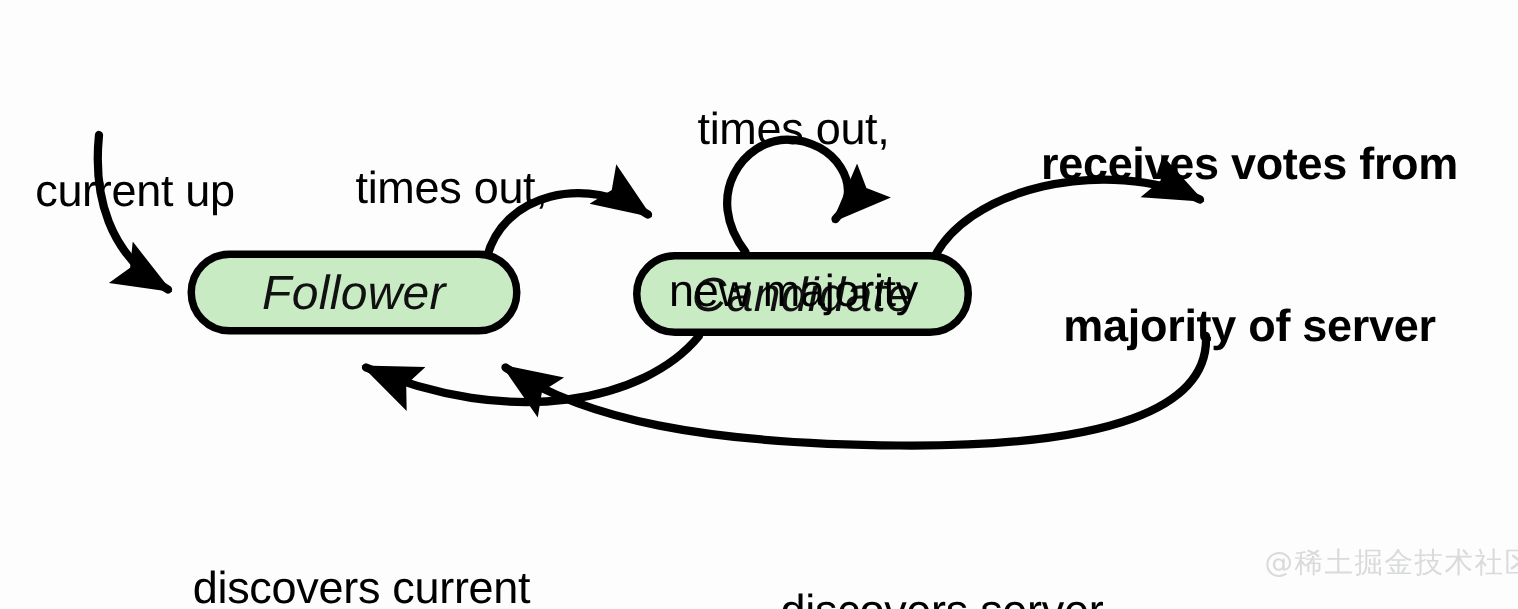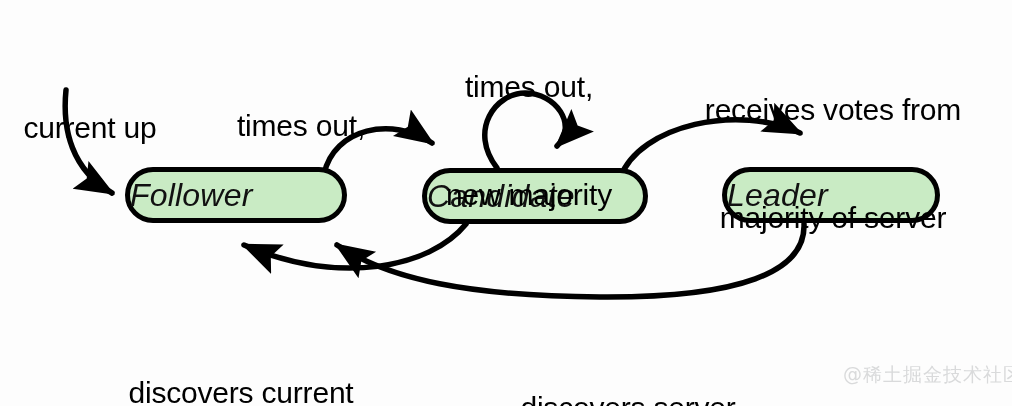--- a/index.html
+++ b/index.html
@@ -30,21 +30,21 @@
     font-size: 30px;
     line-height: 36px;
     letter-spacing: -0.2px;
     white-space: pre;
     pointer-events: none;
   }
   .state-node {
     position: absolute;
     display: flex;
     align-items: center;
-    justify-content: flex-start;
+    justify-content: center;
     box-sizing: border-box;
     background: #c9ebc4;
     border: 5px solid #000000;
     border-radius: 999px;
   }
   .state-node-label {
     font-family: "Liberation Sans", sans-serif;
     font-style: italic;
     font-size: 32px;
     color: #111111;
@@ -86,38 +86,35 @@
   </svg>
 
   <div class="state-node" style="left:125px; top:167px; width:222px; height:56px;">
     <span class="state-node-label">Follower</span>
   </div>
 
   <div class="state-node" style="left:422px; top:168px; width:226px; height:56px;">
     <span class="state-node-label">Candidate</span>
   </div>
 
-  <div class="state-node" style="left:722px; top:167px; width:218px; height:56px;">
-    <span class="state-node-label">Leader</span>
-  </div>
 
   <div class="edge-label" style="left:10px; top:38px; width:160px;">
     <div>current up</div>
   </div>
 
   <div class="edge-label" style="left:185px; top:36px; width:232px;">
     <div>times out,</div>
   </div>
 
   <div class="edge-label" style="left:420px; top:-3px; width:218px;">
     <div>times out,</div>
     <div>new majority</div>
   </div>
 
-  <div class="edge-label" style="left:664px; top:20px; width:338px;">
+  <div class="edge-label" style="left:664px; top:20px; width:338px;font-weight:bold;">
     <div>receives votes from</div>
     <div>majority of server</div>
   </div>
 
   <div class="edge-label" style="left:88px; top:303px; width:306px;">
     <div>discovers current</div>
     
   </div>
 
   <div class="edge-label" style="left:490px; top:318px; width:276px;">

